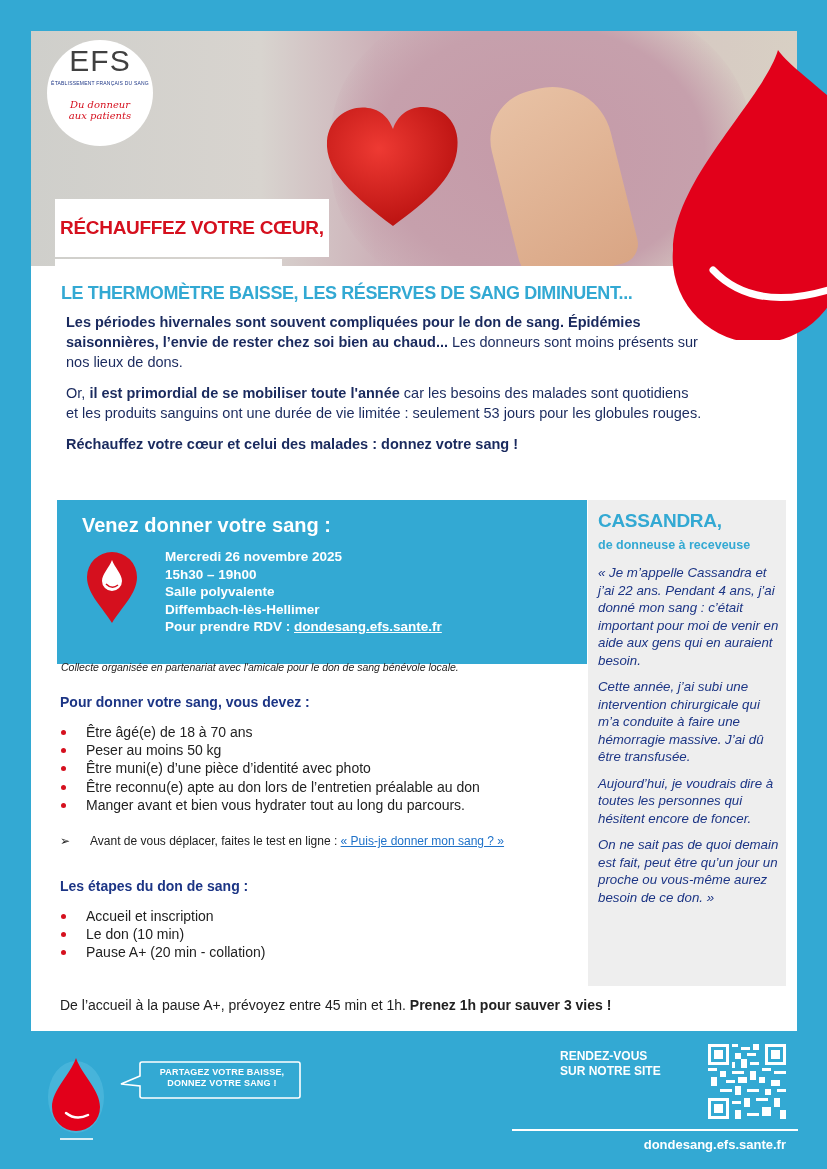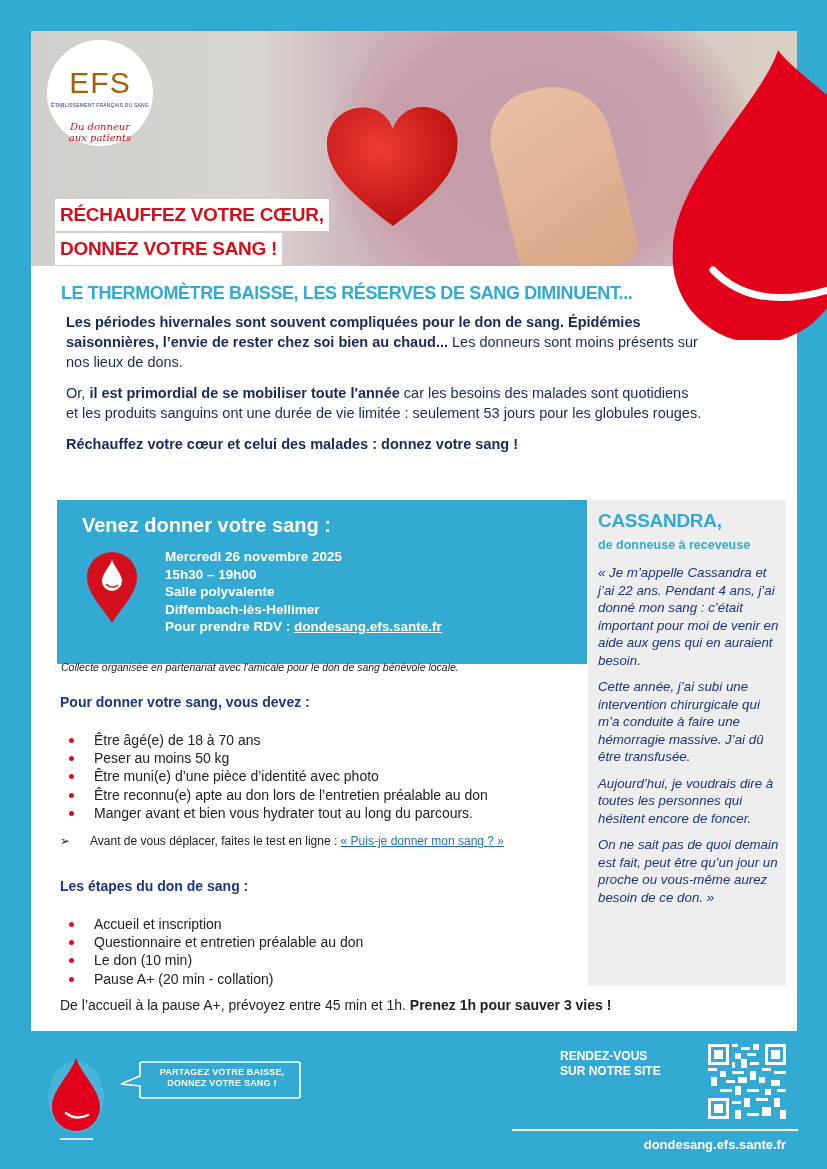--- a/index.html
+++ b/index.html
@@ -4,43 +4,43 @@
 <style>
   html,body{margin:0;padding:0}
   body{width:827px;height:1169px;background:#33a9d3;position:relative;overflow:hidden;font-family:"Liberation Sans",sans-serif;color:#1a2a5e}
   .page{position:absolute;left:31px;top:31px;width:766px;height:1000px;background:#fff}
   .hero{position:absolute;left:0;top:0;width:766px;height:235px;overflow:hidden;
     background:linear-gradient(90deg,#cfcfcb 0%,#d8d4cf 30%,#cdb2b9 45%,#c9a7b1 60%,#d6c7c2 80%,#d8d0c4 100%)}
   .hero .sweater{position:absolute;left:300px;top:-40px;width:420px;height:320px;border-radius:45%;background:radial-gradient(ellipse at 50% 50%,#c59aa8 0%,#c6a0ac 55%,rgba(200,170,178,0) 75%)}
   .hero .hand{position:absolute;left:470px;top:55px;width:120px;height:190px;border-radius:50px 60px 20px 30px;background:linear-gradient(160deg,#e8c2a5,#d9a584);transform:rotate(-14deg)}
   .hero .heart{position:absolute;left:292px;top:70px;width:140px;height:130px}
   .logo{position:absolute;left:16px;top:9px;width:106px;height:106px;border-radius:50%;background:#fff;text-align:center}
-  .logo .efs{font-size:30px;color:#a16207;margin-top:26px;letter-spacing:1px}
+  .logo .efs{font-size:30px;color:#404040;margin-top:4px;letter-spacing:1px}
   .logo .sub{font-size:5px;color:#1c3585;letter-spacing:.2px;margin-top:2px}
   .logo .tag{font-family:"DejaVu Serif",serif;font-style:italic;color:#d5101e;font-size:10px;line-height:11px;margin-top:13px}
   .slogan{position:absolute;left:24px;top:168px}
-  .slogan span{display:inline-block;background:#fff;color:#d5101e;font-weight:bold;font-size:19px;padding:4px 5px;line-height:24px;margin-bottom:2px;letter-spacing:-.3px}
+  .slogan span{display:inline-block;background:#fff;color:#d5101e;font-weight:bold;font-size:19px;padding:17px 5px;line-height:24px;margin-bottom:2px;letter-spacing:-.3px}
   .big-drop{position:absolute;left:668px;top:50px;width:175px;height:290px}
   .h2{position:absolute;left:30px;top:252px;color:#33a9d3;font-weight:bold;font-size:18px;letter-spacing:-.4px}
   .intro{position:absolute;left:31px;top:281px;width:640px;font-size:14.5px;line-height:20px;color:#1a2a5e}
   .intro p{margin:0 0 11px 4px}
   .intro b{color:#1a2a5e}
   .event{position:absolute;left:26px;top:469px;width:530px;height:164px;background:#33a9d3;color:#fff}
   .event .title{position:absolute;left:25px;top:14px;font-size:20px;font-weight:bold}
   .event .pin{position:absolute;left:28px;top:50px;width:54px;height:74px}
   .event .info{position:absolute;left:108px;top:48px;font-size:13.5px;font-weight:bold;line-height:17.5px}
   .event .info a{color:#fff;text-decoration:underline}
   .note{position:absolute;left:30px;top:630px;font-size:10.5px;font-style:italic;color:#222}
   .cass{position:absolute;left:557px;top:469px;width:198px;height:486px;background:#eeeeee}
   .cass .name{position:absolute;left:10px;top:10px;color:#33a9d3;font-weight:bold;font-size:19px;letter-spacing:-.3px}
   .cass .role{position:absolute;left:10px;top:38px;color:#33a9d3;font-weight:bold;font-size:12.5px}
   .cass .quote{position:absolute;left:10px;top:64px;width:184px;font-style:italic;font-size:13.3px;line-height:17.5px;color:#1c3585}
   .cass .quote p{margin:0 0 9px 0}
   .sec{position:absolute;left:29px;font-size:14px;font-weight:bold;color:#1c3585}
-  ul.b{position:absolute;left:28px;margin:8px;padding:0;list-style:none;font-size:14px;line-height:18.2px;color:#222}
+  ul.b{position:absolute;left:28px;margin:0;padding:0;list-style:none;font-size:14px;line-height:18.2px;color:#222}
   ul.b li{position:relative;padding-left:27px}
   ul.b li:before{content:"";position:absolute;left:2px;top:7px;width:5px;height:5px;border-radius:50%;background:#d5101e}
   .arrow{position:absolute;left:29px;top:803px;font-size:12px;color:#222}
   .arrow .g{display:inline-block;width:30px}
   .arrow a{color:#1f72c9;text-decoration:underline}
   .final{position:absolute;left:29px;top:966px;font-size:14px;color:#222}
   .final b{color:#222}
   .foot-drop{position:absolute;left:48px;top:1055px;width:56px;height:86px}
   .bubble{position:absolute;left:120px;top:1060px;width:182px;height:40px}
   .bubble .txt{position:absolute;left:24px;top:7px;width:156px;text-align:center;font-size:9px;line-height:11px;color:#fff;font-weight:bold;letter-spacing:.2px}
@@ -113,21 +113,20 @@
     <li>Être reconnu(e) apte au don lors de l’entretien préalable au don</li>
     <li>Manger avant et bien vous hydrater tout au long du parcours.</li>
   </ul>
   <div class="arrow">
     <span class="g">➢</span><span>Avant de vous déplacer, faites le test en ligne : </span><a>« Puis-je donner mon sang ? »</a>
   </div>
 
   <div class="sec" style="top:847px">Les étapes du don de sang :</div>
   <ul class="b" style="top:876px">
     <li>Accueil et inscription</li>
-    <li>Questionnaire et entretien préalable au don</li>
     <li>Le don (10 min)</li>
     <li>Pause A+ (20 min - collation)</li>
   </ul>
 
   <div class="final"><span>De l’accueil à la pause A+, prévoyez entre 45 min et 1h. </span><b>Prenez 1h pour sauver 3 vies !</b></div>
 
   <div class="cass">
     <div class="name">CASSANDRA,</div>
     <div class="role">de donneuse à receveuse</div>
     <div class="quote">

